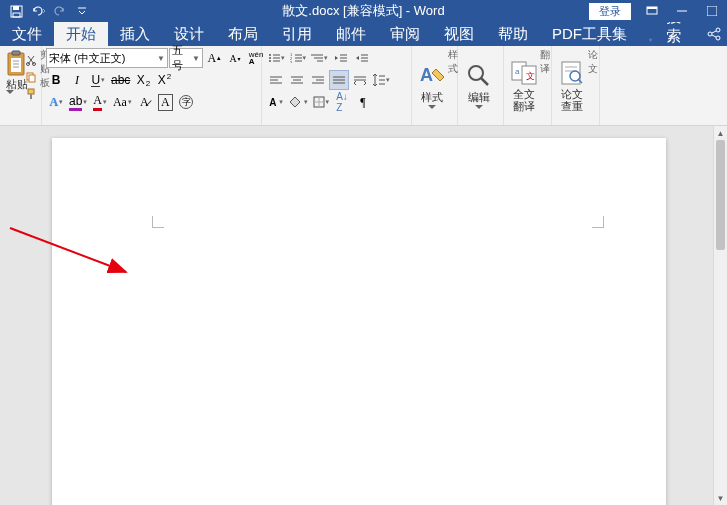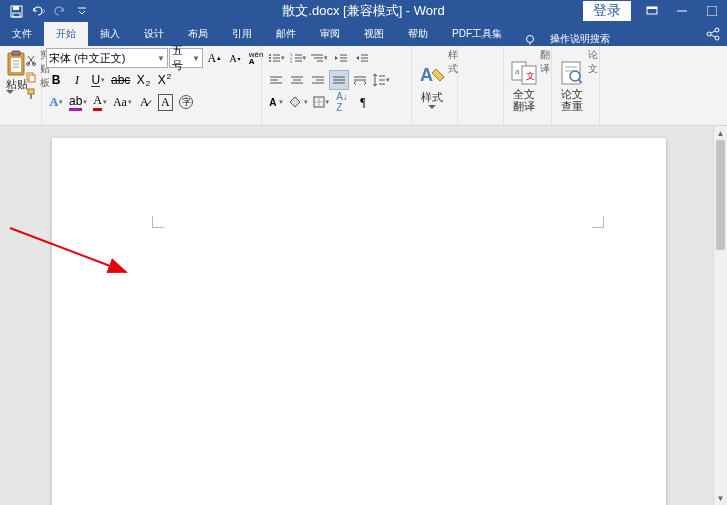--- a/index.html
+++ b/index.html
@@ -2,23 +2,23 @@
 <html><head>
 <meta charset="utf-8">
 <style>
 *{margin:0;padding:0;box-sizing:border-box;font-family:"Microsoft YaHei",sans-serif;-webkit-user-select:none}
 body{width:727px;height:505px;background:#e6e6e6;overflow:hidden;position:relative}
 .titlebar{height:22px;background:#2b579a;display:flex;align-items:center;color:#fff;font-size:11px;position:relative}
 .qat{display:flex;align-items:center;gap:2px;padding-left:6px}
 .qat-btn{width:20px;height:20px;display:flex;align-items:center;justify-content:center;cursor:pointer}
 .title-text{position:absolute;left:50%;transform:translateX(-50%);font-size:13px}
 .title-right{margin-left:auto;display:flex;align-items:center;gap:0}
-.login-btn{background:#fff;color:#2b579a;padding:1px 10px;font-size:14px;margin-right:6px;cursor:pointer}
+.login-btn{background:#fff;color:#2b579a;padding:1px 10px;font-size:11px;margin-right:6px;cursor:pointer}
 .win-btn{width:30px;height:22px;display:flex;align-items:center;justify-content:center;cursor:pointer}
-.tabbar{height:24px;background:#2b579a;display:flex;align-items:stretch;color:#fff;font-size:10px}
+.tabbar{height:24px;background:#2b579a;display:flex;align-items:stretch;color:#fff;font-size:15px}
 .tab{padding:0 12px;display:flex;align-items:center;cursor:pointer;white-space:nowrap}
 .tab.active{background:#f3f3f3;color:#2b579a}
 .tell-me{display:flex;align-items:flex-end;gap:14px;padding:0 10px;flex:1}
 .tell-me-icon{width:12px;height:12px}
 .share-btn{width:28px;display:flex;align-items:center;justify-content:center;cursor:pointer}
 .ribbon{height:80px;background:#f3f3f3;border-bottom:1px solid #d4d4d4;display:flex}
 .group{border-right:1px solid #e1e1e1;display:flex;flex-direction:row;padding:2px 4px;position:relative}
 .group-content{flex:1;display:flex;gap:2px}
 .group-label{height:14px;font-size:10px;color:#666;text-align:center;position:relative}
 .clipboard{width:42px}
@@ -374,20 +374,30 @@
         </svg>
       <div class="big-btn-label">样式</div>
       <svg width="8" height="4">
           <path d="M0 0 L4 4 L8 0" fill="#666"></path>
         </svg>
     </div>
     <div class="group-label">样式</div>
   </div>
 
   <div class="group" style="width:46px">
+    <div class="big-btn">
+      <svg width="26" height="26">
+          <circle cx="10" cy="10" r="7" fill="none" stroke="#555" stroke-width="2"></circle>
+          <line x1="15" y1="15" x2="22" y2="22" stroke="#555" stroke-width="2.5"></line>
+        </svg>
+      <div class="big-btn-label">编辑</div>
+      <svg width="8" height="4">
+          <path d="M0 0 L4 4 L8 0" fill="#666"></path>
+        </svg>
+    </div>
     <div class="group-label">&nbsp;</div>
   </div>
 
   <div class="group" style="width:48px">
     <div class="big-btn">
       <svg width="28" height="26">
           <rect x="2" y="2" width="14" height="18" fill="#fff" stroke="#888"></rect>
           <text x="5" y="14" font-size="8" fill="#4a7bb8">a</text>
           <rect x="12" y="6" width="14" height="18" fill="#fff" stroke="#888"></rect>
           <text x="16" y="19" font-size="9" fill="#d0021b">文</text>

